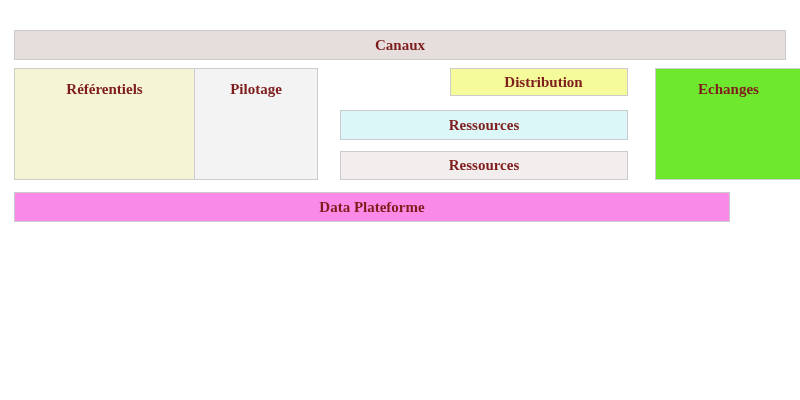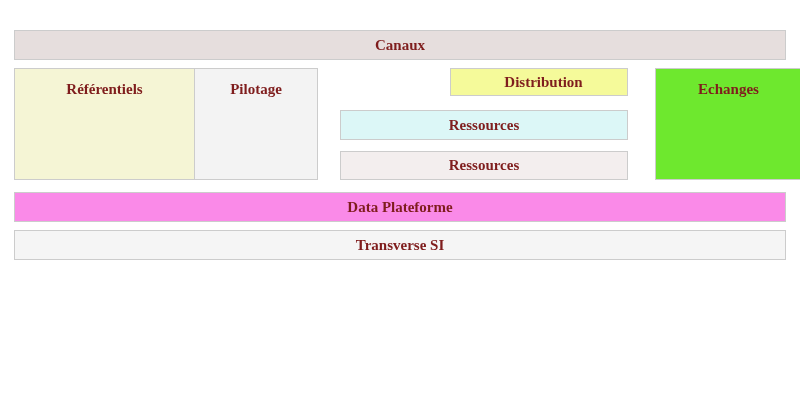--- a/index.html
+++ b/index.html
@@ -66,21 +66,21 @@
   #referentiels   { left: 14px;  top: 68px;  width: 181px; height: 112px; }
   #pilotage       { left: 194px; top: 68px;  width: 124px; height: 112px; }
 
   #client         { left: 340px; top: 68px;  width: 96px;  height: 28px; }
   #distribution   { left: 450px; top: 68px;  width: 178px; height: 28px; }
   #operations     { left: 340px; top: 110px; width: 288px; height: 30px; }
   #ressources     { left: 340px; top: 151px; width: 288px; height: 29px; }
 
   #echanges       { left: 639px; top: 68px;  width: 147px; height: 112px; margin-left: 16px; }
 
-  #dataplateforme { left: 14px;  top: 192px; width: 772px; height: 30px; }
+  #dataplateforme { left: 14px;  top: 192px; width: 716px; height: 30px; }
   #transverse     { left: 14px;  top: 230px; width: 772px; height: 30px; }
 </style>
 </head>
 <body>
 
 <div class="canvas" style="background: rgb(255, 255, 255);">
 
   <div class="blk bar" id="canaux" style="background: rgb(230, 222, 221); border-color: rgb(204, 204, 204);">
     <span class="cap">Canaux</span>
   </div>
@@ -107,17 +107,14 @@
   </div>
 
   <div class="blk box" id="echanges" style="background: rgb(110, 232, 46); border-color: rgb(204, 204, 204);">
     <span class="cap">Echanges</span>
   </div>
 
   <div class="blk bar" id="dataplateforme" style="background: rgb(250, 138, 232); border-color: rgb(204, 204, 204);">
     <span class="cap">Data Plateforme</span>
   </div>
 
-  <div class="blk bar" id="transverse" style="background: rgb(245, 245, 245); border-color: rgb(204, 204, 204);">
-    <span class="cap">Transverse SI</span>
-  </div>
 
 </div>
 
 </body></html>

